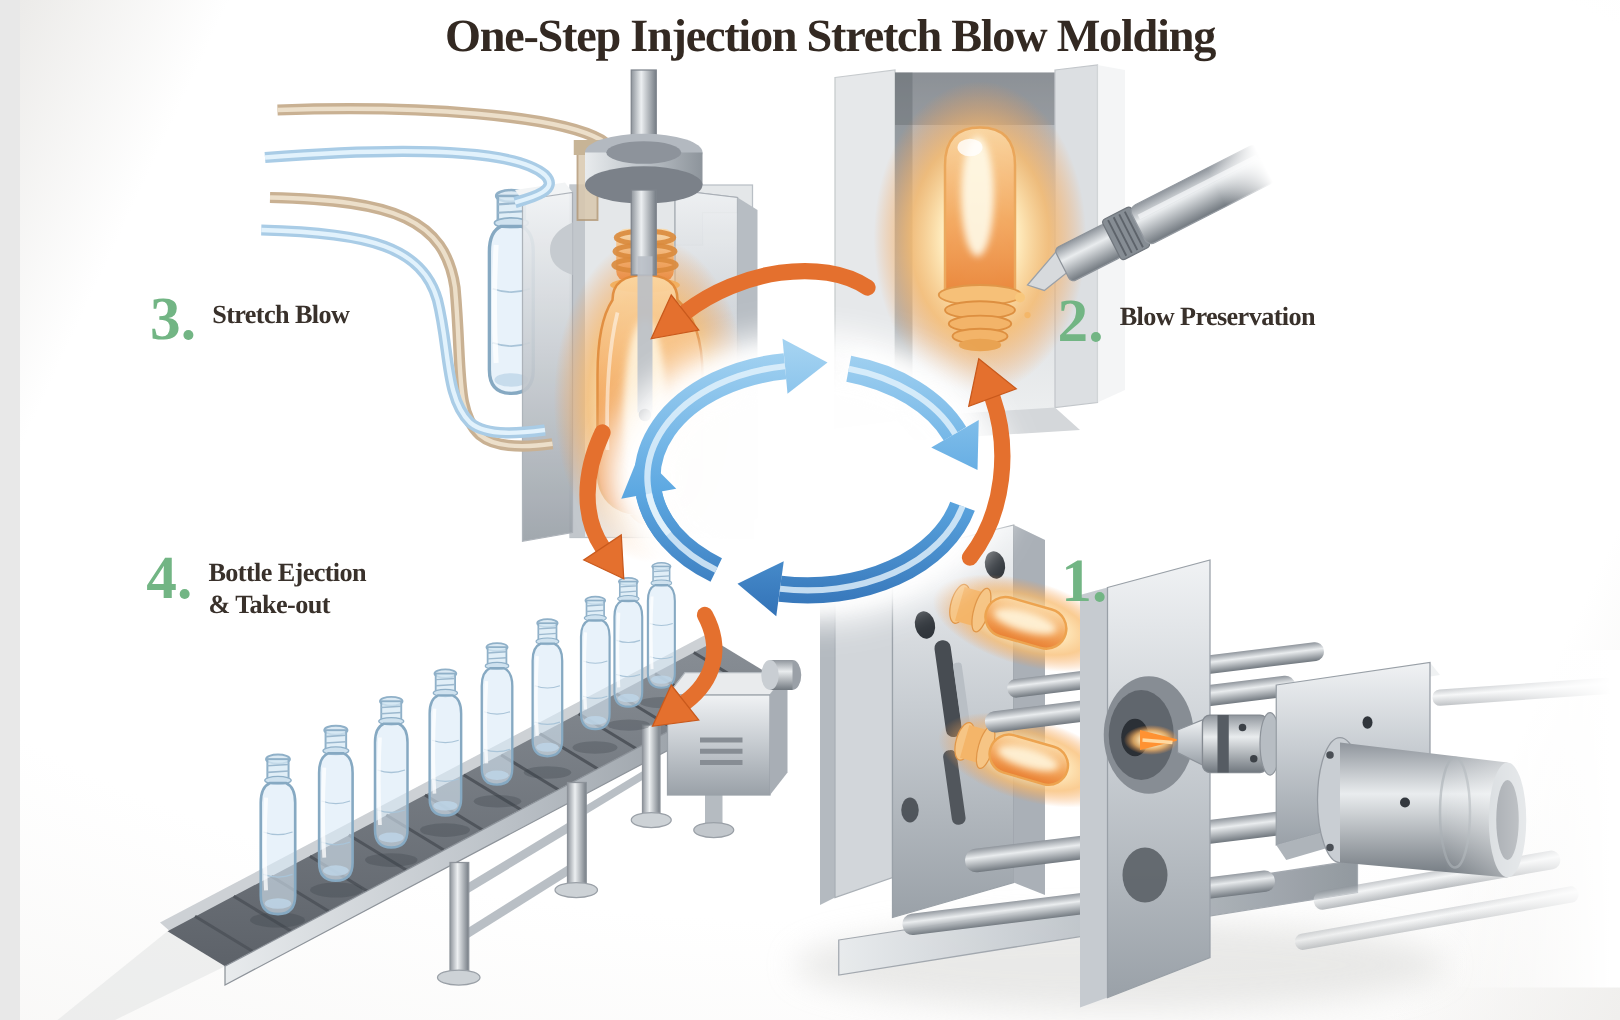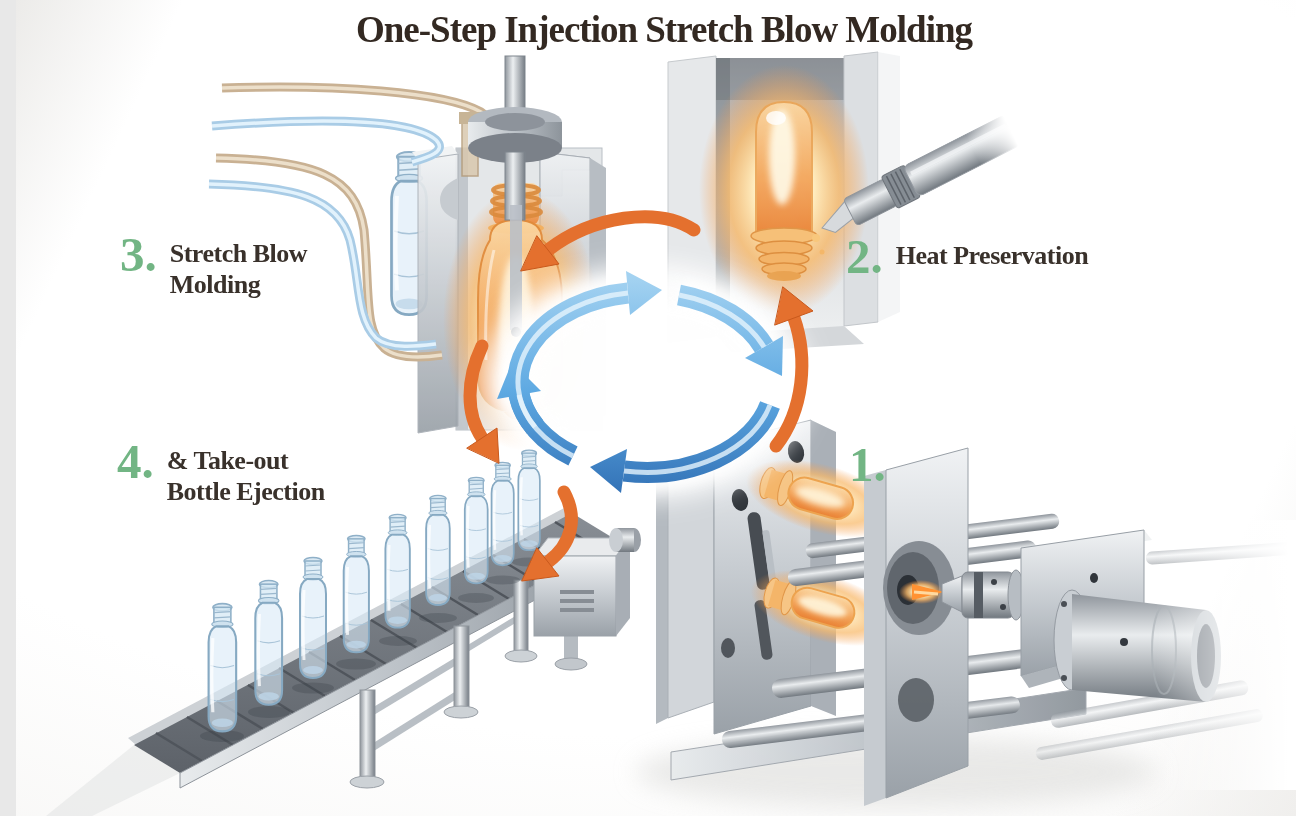--- a/index.html
+++ b/index.html
@@ -12,21 +12,21 @@
       radial-gradient(ellipse 120% 95% at 50% 38%,#ffffff 55%,#f3f2f0 100%);
     margin-left: 16px;
   }
   .art{position:absolute;inset:0;}
   .title{
     position:absolute;top:8px;left:0;right:0;text-align:center;
     font-size:37px;font-weight:bold;color:#332922;letter-spacing:-1px;
   }
   .step{position:absolute;display:flex;gap:13px;}
   .step .num{font-size:49px;font-weight:bold;color:#72b584;line-height:.95;}
-  .step .txt{font-size:26px;font-weight:bold;color:#39312b;line-height:1.18;padding-top:7px;letter-spacing:-.5px;}
+  .step .txt{font-size:21px;font-weight:bold;color:#39312b;line-height:1.18;padding-top:7px;letter-spacing:-.5px;}
   .step-3{left:104px;top:232px;}
   .step-2{left:830px;top:234px;}
   .step-4{left:101px;top:439px;}
   .step-1{left:833px;top:442px;}
 </style>
 </head>
 <body>
 
 <div class="canvas">
 
@@ -403,36 +403,35 @@
     </g>
   </g>
 </svg>
 
 <div class="title">One-Step Injection Stretch Blow Molding</div>
 
 <div class="step step-3">
   <div class="num">3.</div>
   <div class="txt">
     <div class="line">Stretch Blow</div>
-    <div class="line">Molding</div>
   </div>
 </div>
 
 <div class="step step-2">
   <div class="num">2.</div>
   <div class="txt">
-    <div class="line">Heat Preservation</div>
+    <div class="line">Blow Preservation</div>
   </div>
 </div>
 
 <div class="step step-4">
   <div class="num">4.</div>
   <div class="txt">
+    <div class="line">Bottle Ejection</div>
     <div class="line">&amp; Take-out</div>
-    <div class="line">Bottle Ejection</div>
   </div>
 </div>
 
 <div class="step step-1">
   <div class="num">1.</div>
 </div>
 
 </div>
 
 </body></html>

